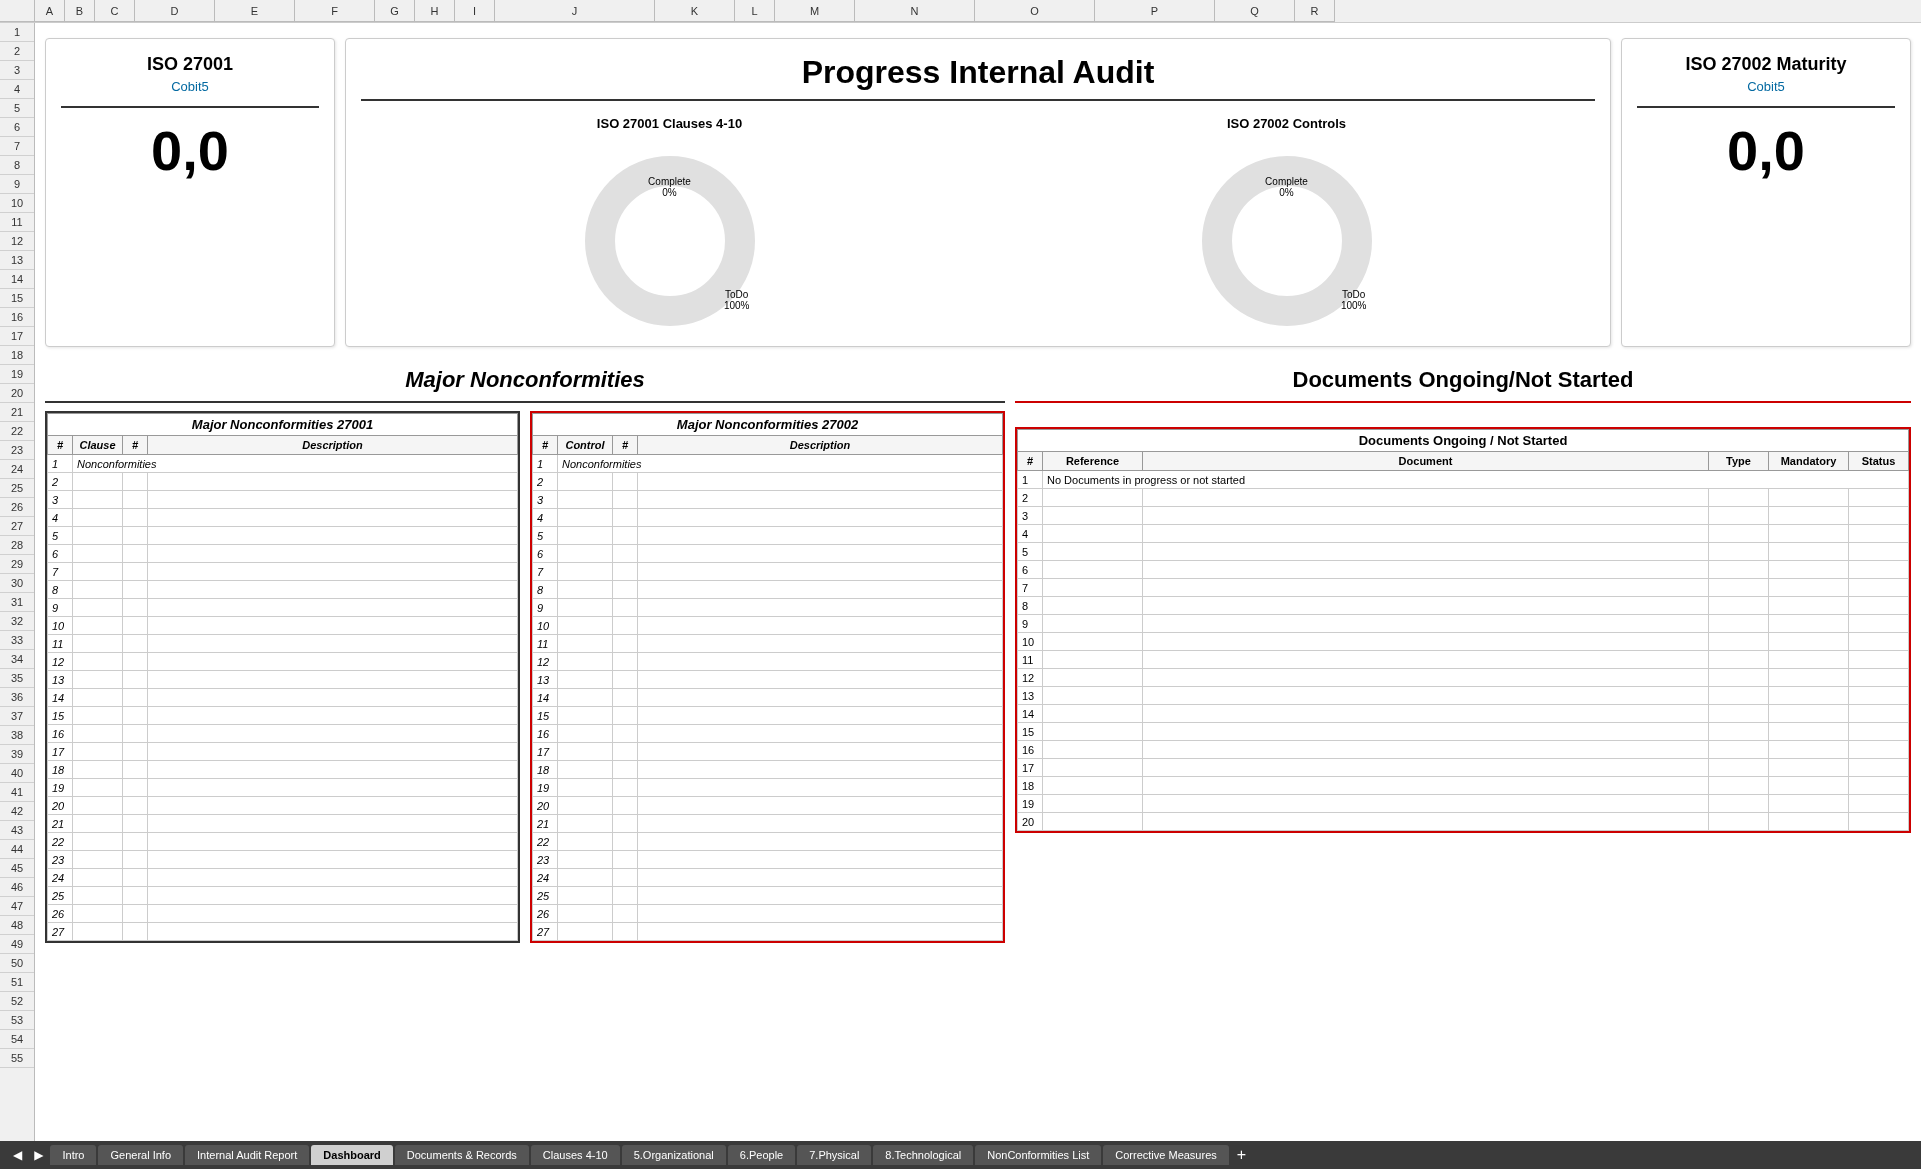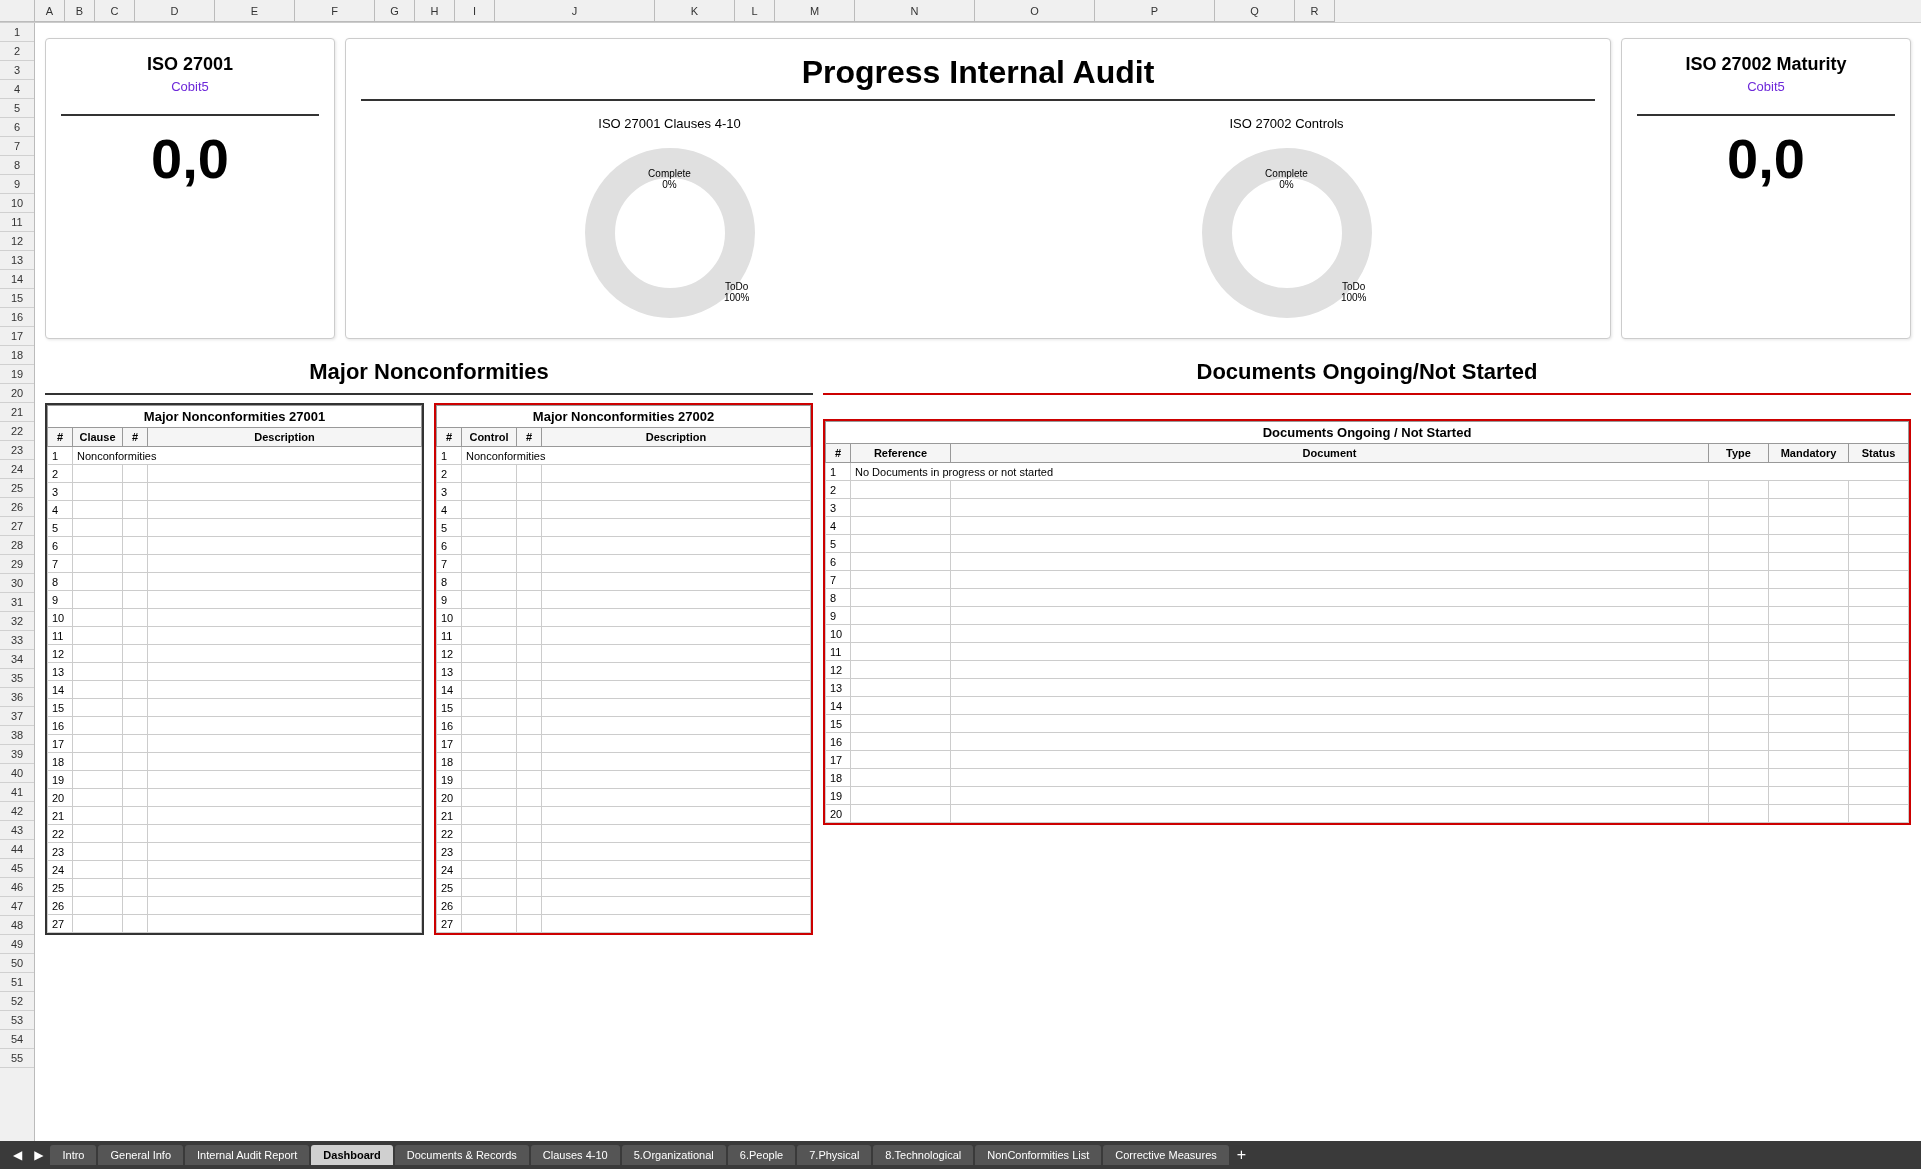--- a/index.html
+++ b/index.html
@@ -114,23 +114,23 @@
     }
 
     .panel-title {
       font-size: 18px;
       font-weight: bold;
       margin-bottom: 4px;
     }
 
     .panel-subtitle {
       font-size: 13px;
-      color: #6d28d9;
+      color: #0369a1;
       border-bottom: 2px solid #333;
-      padding-bottom: 20px;
+      padding-bottom: 12px;
       margin-bottom: 10px;
     }
 
     .panel-big-number {
       font-size: 56px;
       font-weight: bold;
       margin-bottom: 10px;
     }
 
     .center-panel-title {
@@ -147,22 +147,22 @@
       align-items: center;
     }
 
     .chart-item {
       text-align: center;
       width: 220px;
     }
 
     .chart-title {
       font-size: 13px;
-      font-weight: normal;
-      margin-bottom: 12px;
+      font-weight: bold;
+      margin-bottom: 20px;
     }
 
     .donut-container {
       position: relative;
       width: 180px;
       height: 180px;
       margin: 0 auto;
     }
 
     .donut-container svg {
@@ -438,21 +438,21 @@
         <div class="panel-right">
           <div class="panel-title">ISO 27002 Maturity</div>
           <div class="panel-subtitle">Cobit5</div>
           <div class="panel-big-number">0,0</div>
         </div>
 
       </div>
 
       <div class="bottom-section">
 
-        <div style="width:768px;flex-shrink:0;">
+        <div style="width:960px;flex-shrink:0;font-style:italic;">
           <div class="section-title">Major Nonconformities</div>
           <div style="border-bottom:2px solid #333;margin-bottom:8px;"></div>
           <div class="nonconformities-tables">
 
             <div class="table-wrapper">
               <table>
                 <thead>
                   <tr class="table-title-row">
                     <th colspan="4">Major Nonconformities 27001</th>
                   </tr>

